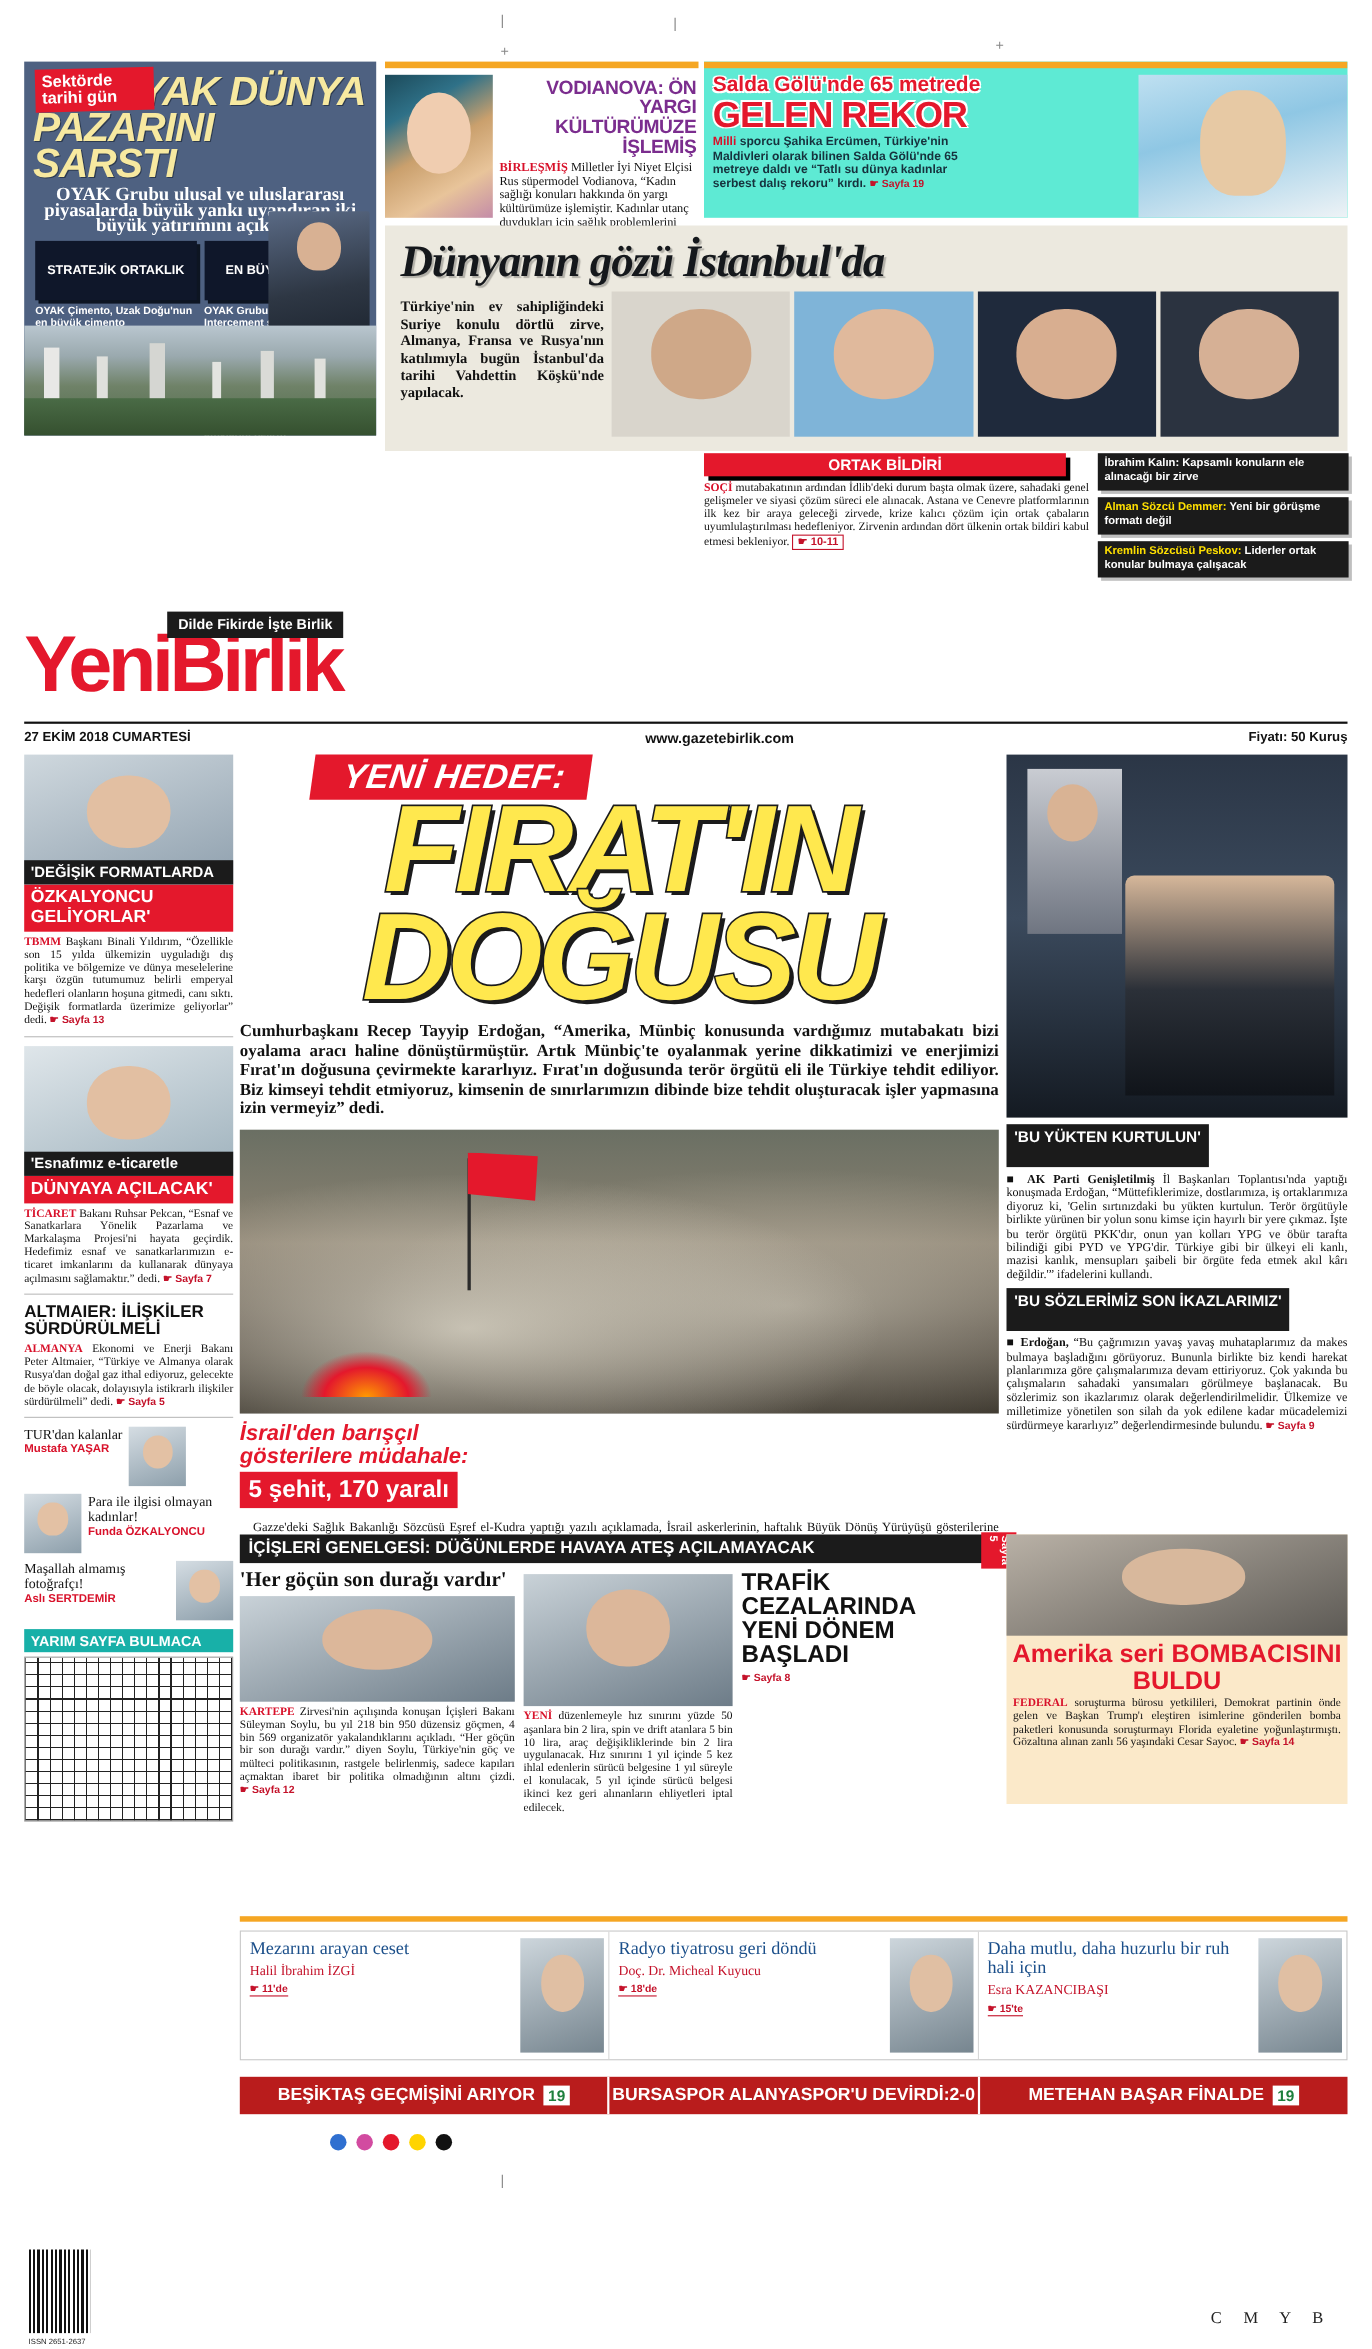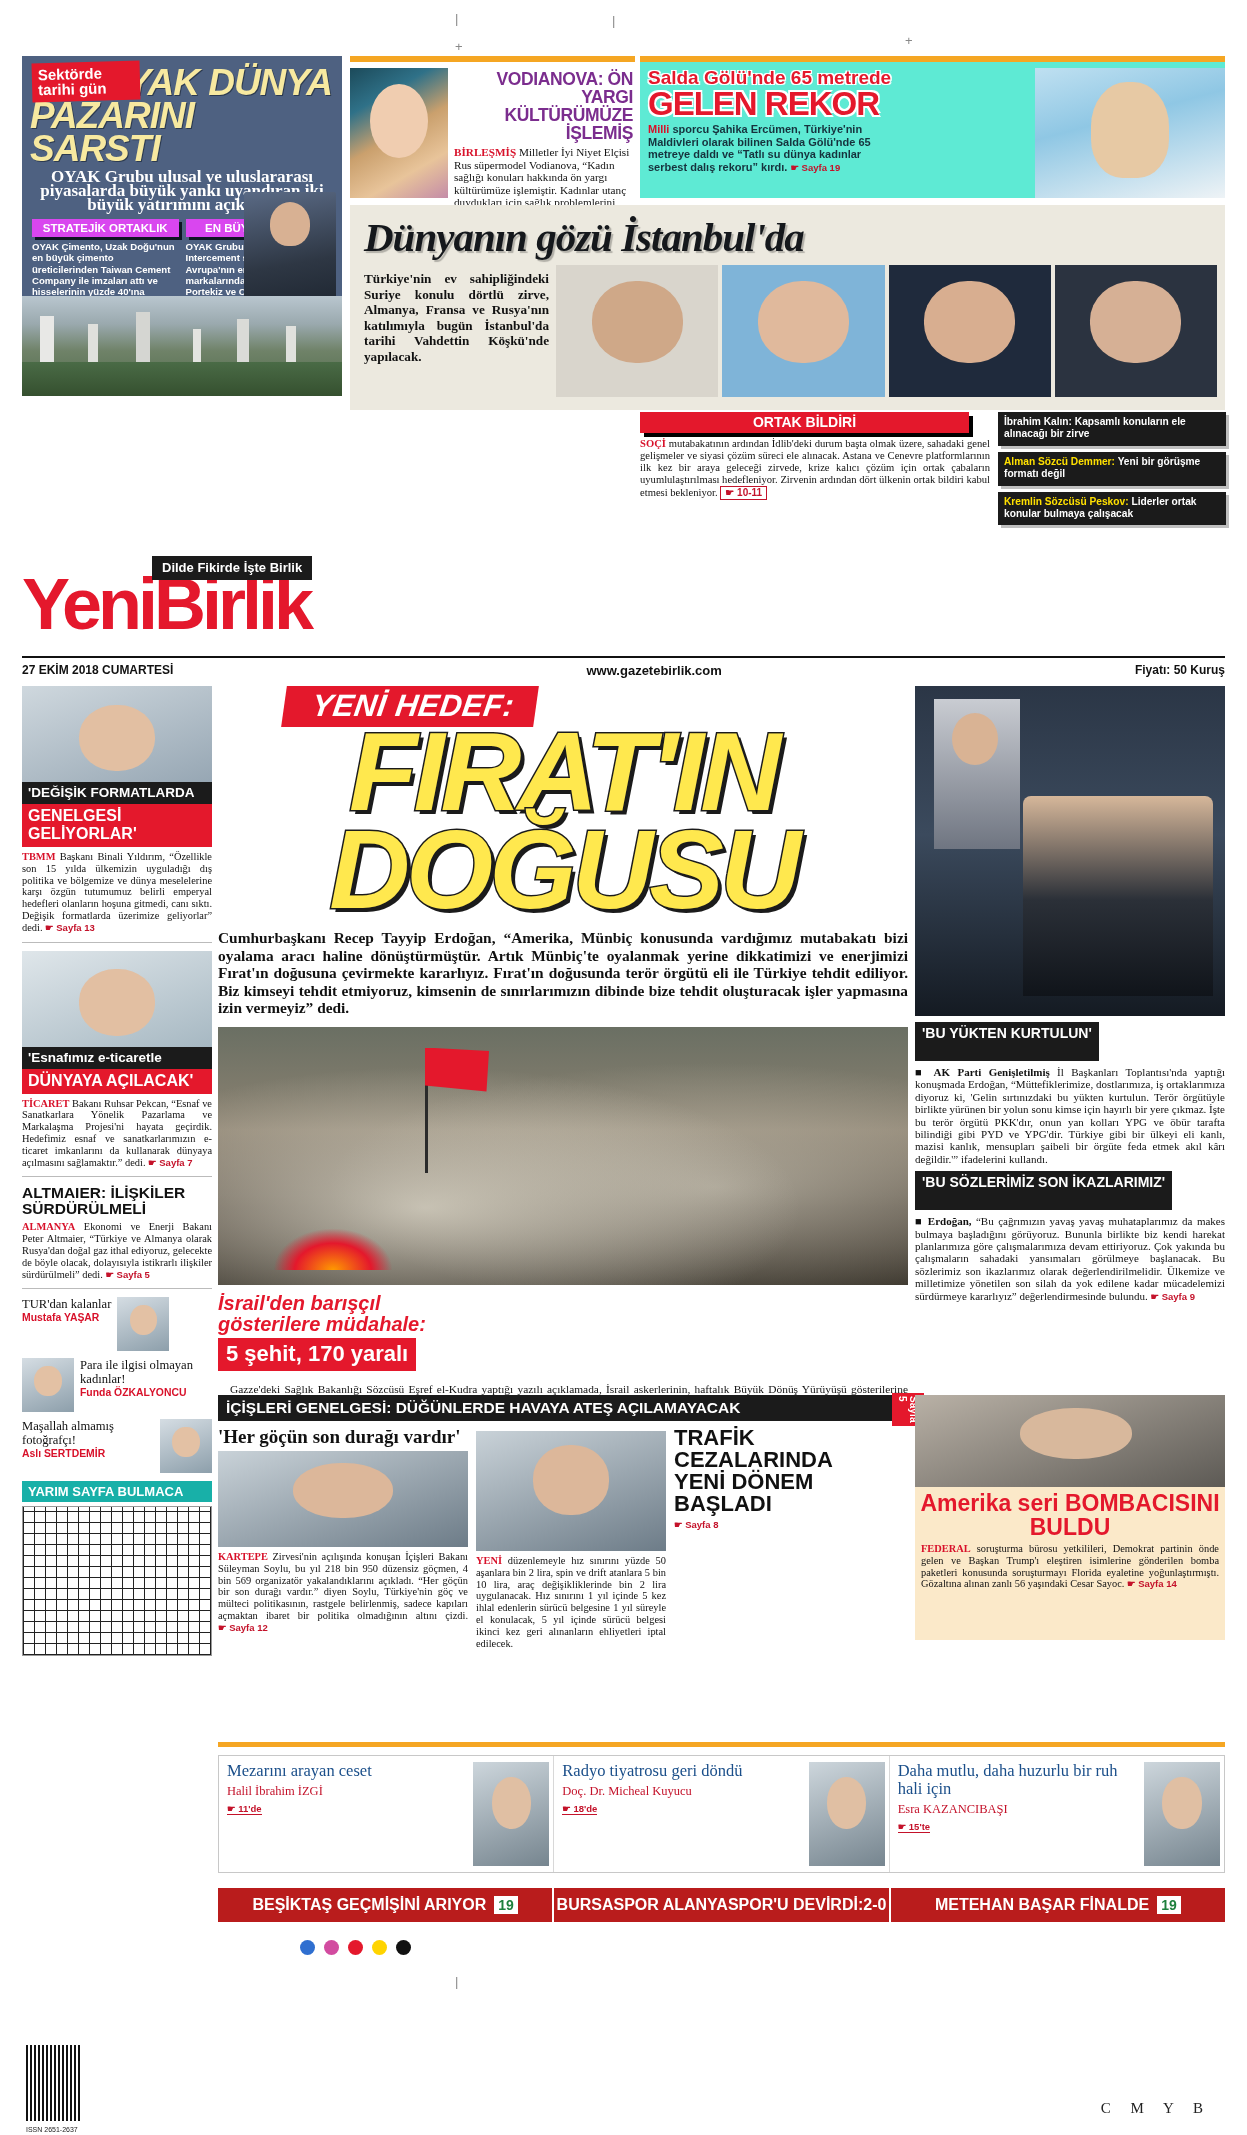--- a/index.html
+++ b/index.html
@@ -33,22 +33,22 @@
     text-align:right; margin-top:2px; text-shadow:1px 1px 0 #2c3a50;
   }
   .oyak-h .l2 { display:block; text-align:left; margin-left:-2px;}
   .oyak-sub {
     color:#fff; font-family:"Liberation Serif", serif; font-weight:bold;
     font-size:17px; line-height:14px; text-align:center; margin-top:5px;
   }
   .oyak-cols { display:flex; gap:7px; margin-top:7px; }
   .oyak-col { flex:1; }
   .oyak-tag {
-    background:#d946ef; color:#fff; font-weight:bold; font-size:11.5px;
-    text-align:center; padding:3px 2px; box-shadow:3px 3px 0 #0d1522;
+    background:#0f172a; color:#fff; font-weight:bold; font-size:11.5px;
+    text-align:center; padding:21px 2px; box-shadow:3px 3px 0 #0d1522;
     margin-bottom:4px;
   }
   .oyak-body { color:#fff; font-size:9.6px; line-height:11.3px; font-weight:bold; }
   .sayfa-pill {
     display:inline-block; background:#fff; color:#c4122a; font-size:8.5px;
     font-weight:bold; padding:1px 5px; border:1px solid #c4122a; margin-top:3px;
   }
   .oyak-photo {
     position:absolute; right:6px; bottom:86px; width:92px; height:118px;
     background:linear-gradient(170deg,#5a6a85 0%,#2e3744 60%,#1d2530 100%);
@@ -458,21 +458,21 @@
     <div class="mast-meta">
       <span>27 EKİM 2018 CUMARTESİ</span>
       <span class="url">www.gazetebirlik.com</span>
       <span>Fiyatı: 50 Kuruş</span>
     </div>
   </div>
 
   <div class="lcol">
     <div class="lphoto"></div>
     <div class="ltag-dark">'DEĞİŞİK FORMATLARDA</div>
-    <div class="ltag-red">GENELGESİ GELİYORLAR'</div>
+    <div class="ltag-red">ÖZKALYONCU GELİYORLAR'</div>
     <div class="lbody">
       <b class="red">TBMM</b>
       <span>Başkanı Binali Yıldırım, “Özellikle son 15 yılda ülkemizin uyguladığı dış politika ve bölgemize ve dünya meselelerine karşı özgün tutumumuz belirli emperyal hedefleri olanların hoşuna gitmedi, canı sıktı. Değişik formatlarda üzerimize geliyorlar” dedi.</span>
       <span class="pg-mini">☛ <span>Sayfa 13</span></span>
     </div>
     <div class="hr-line"></div>
 
     <div class="lphoto p2"></div>
     <div class="ltag-dark">'Esnafımız e-ticaretle</div>
     <div class="ltag-red">DÜNYAYA AÇILACAK'</div>

